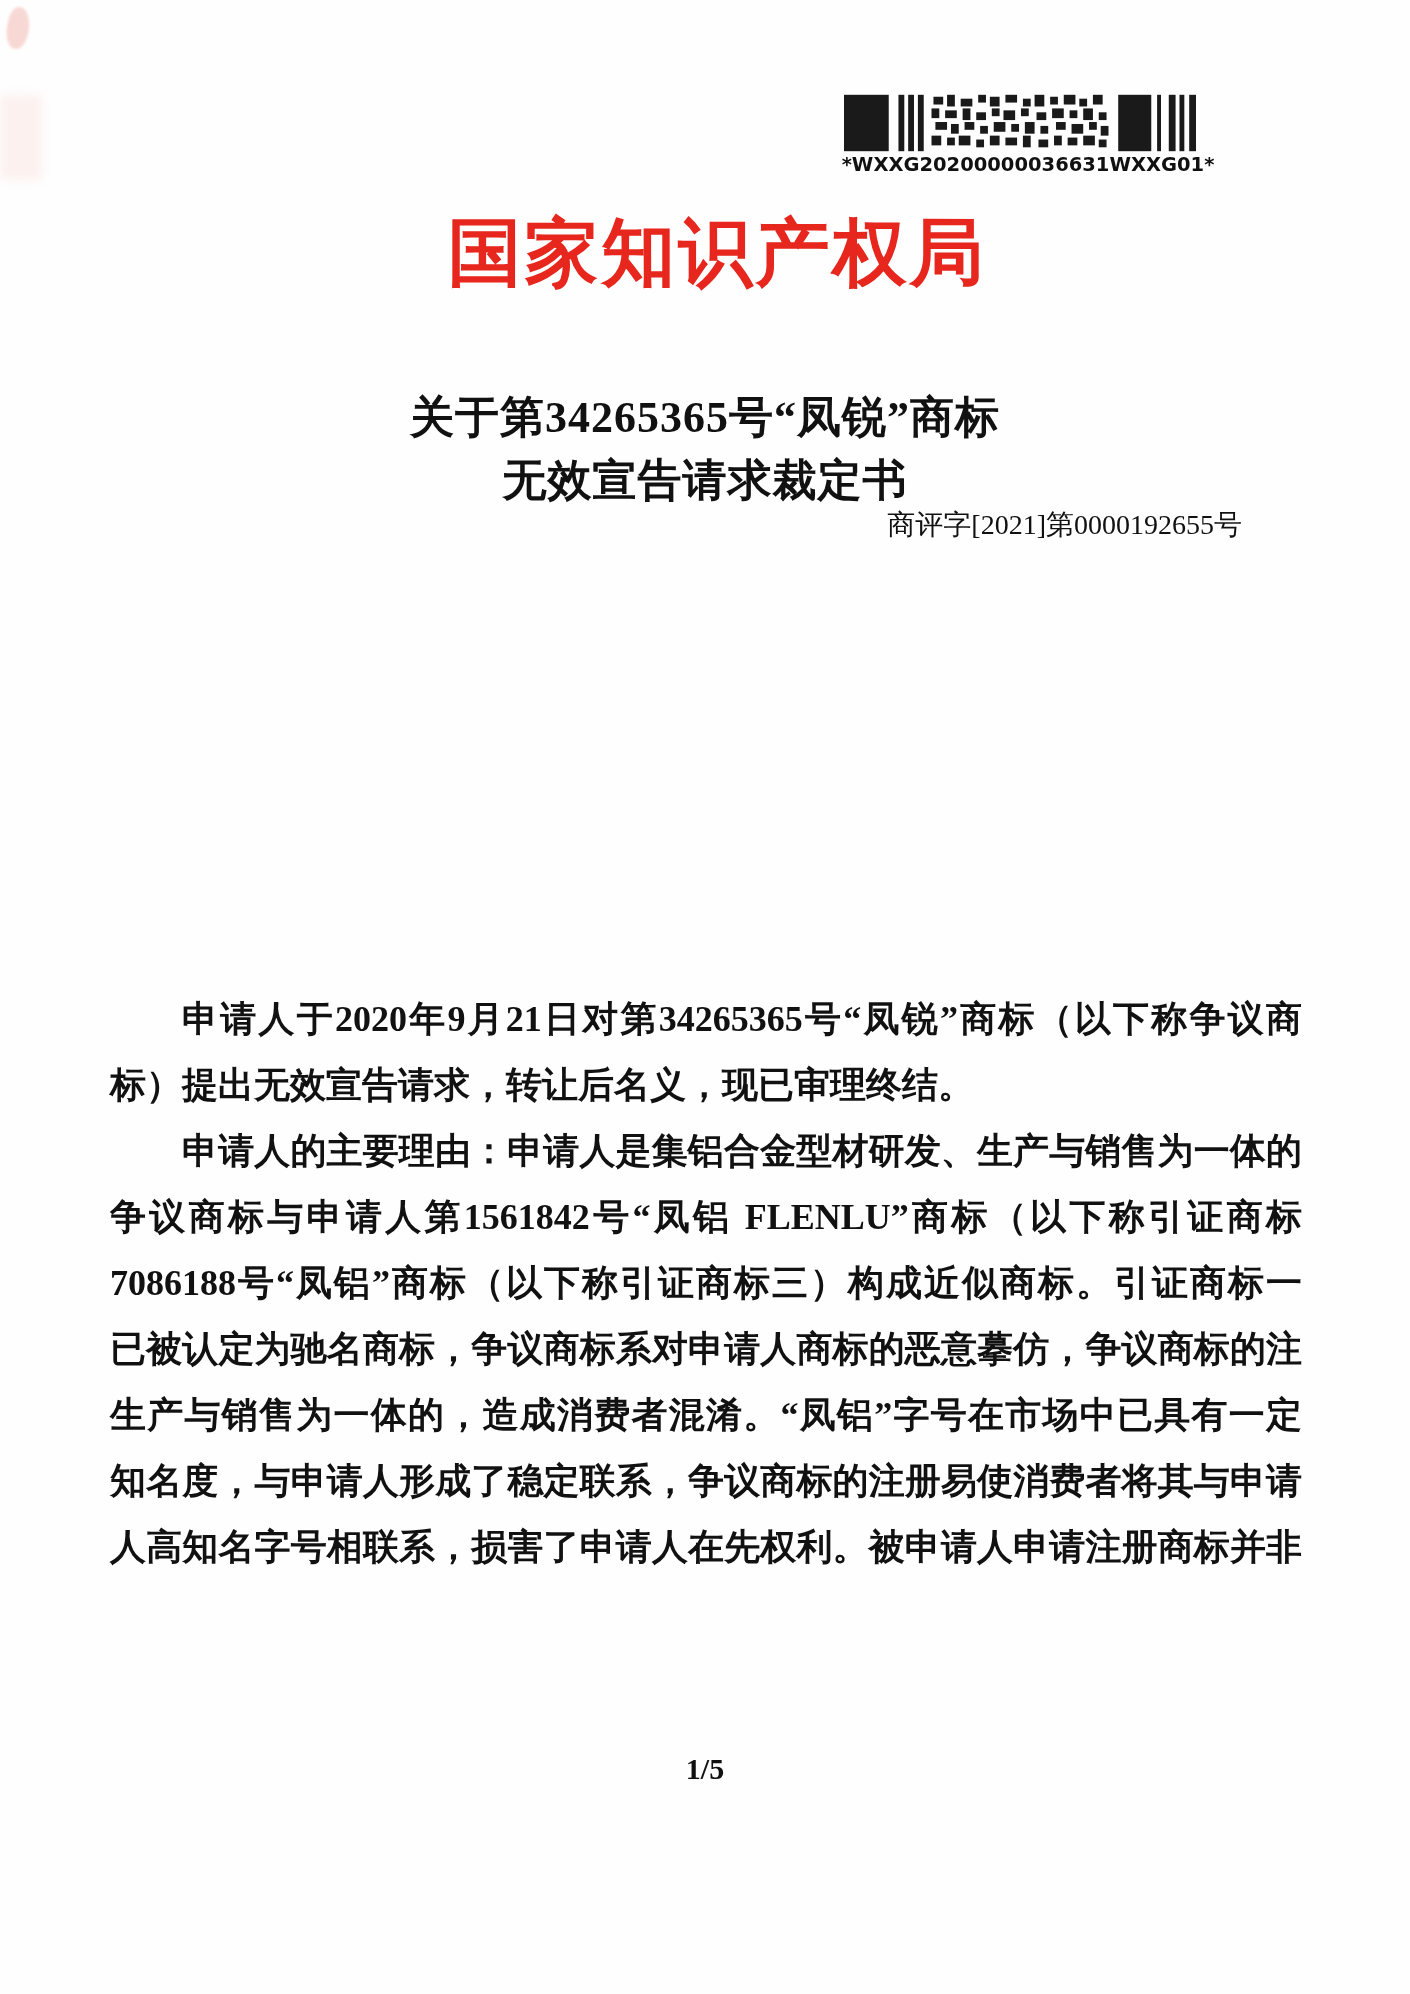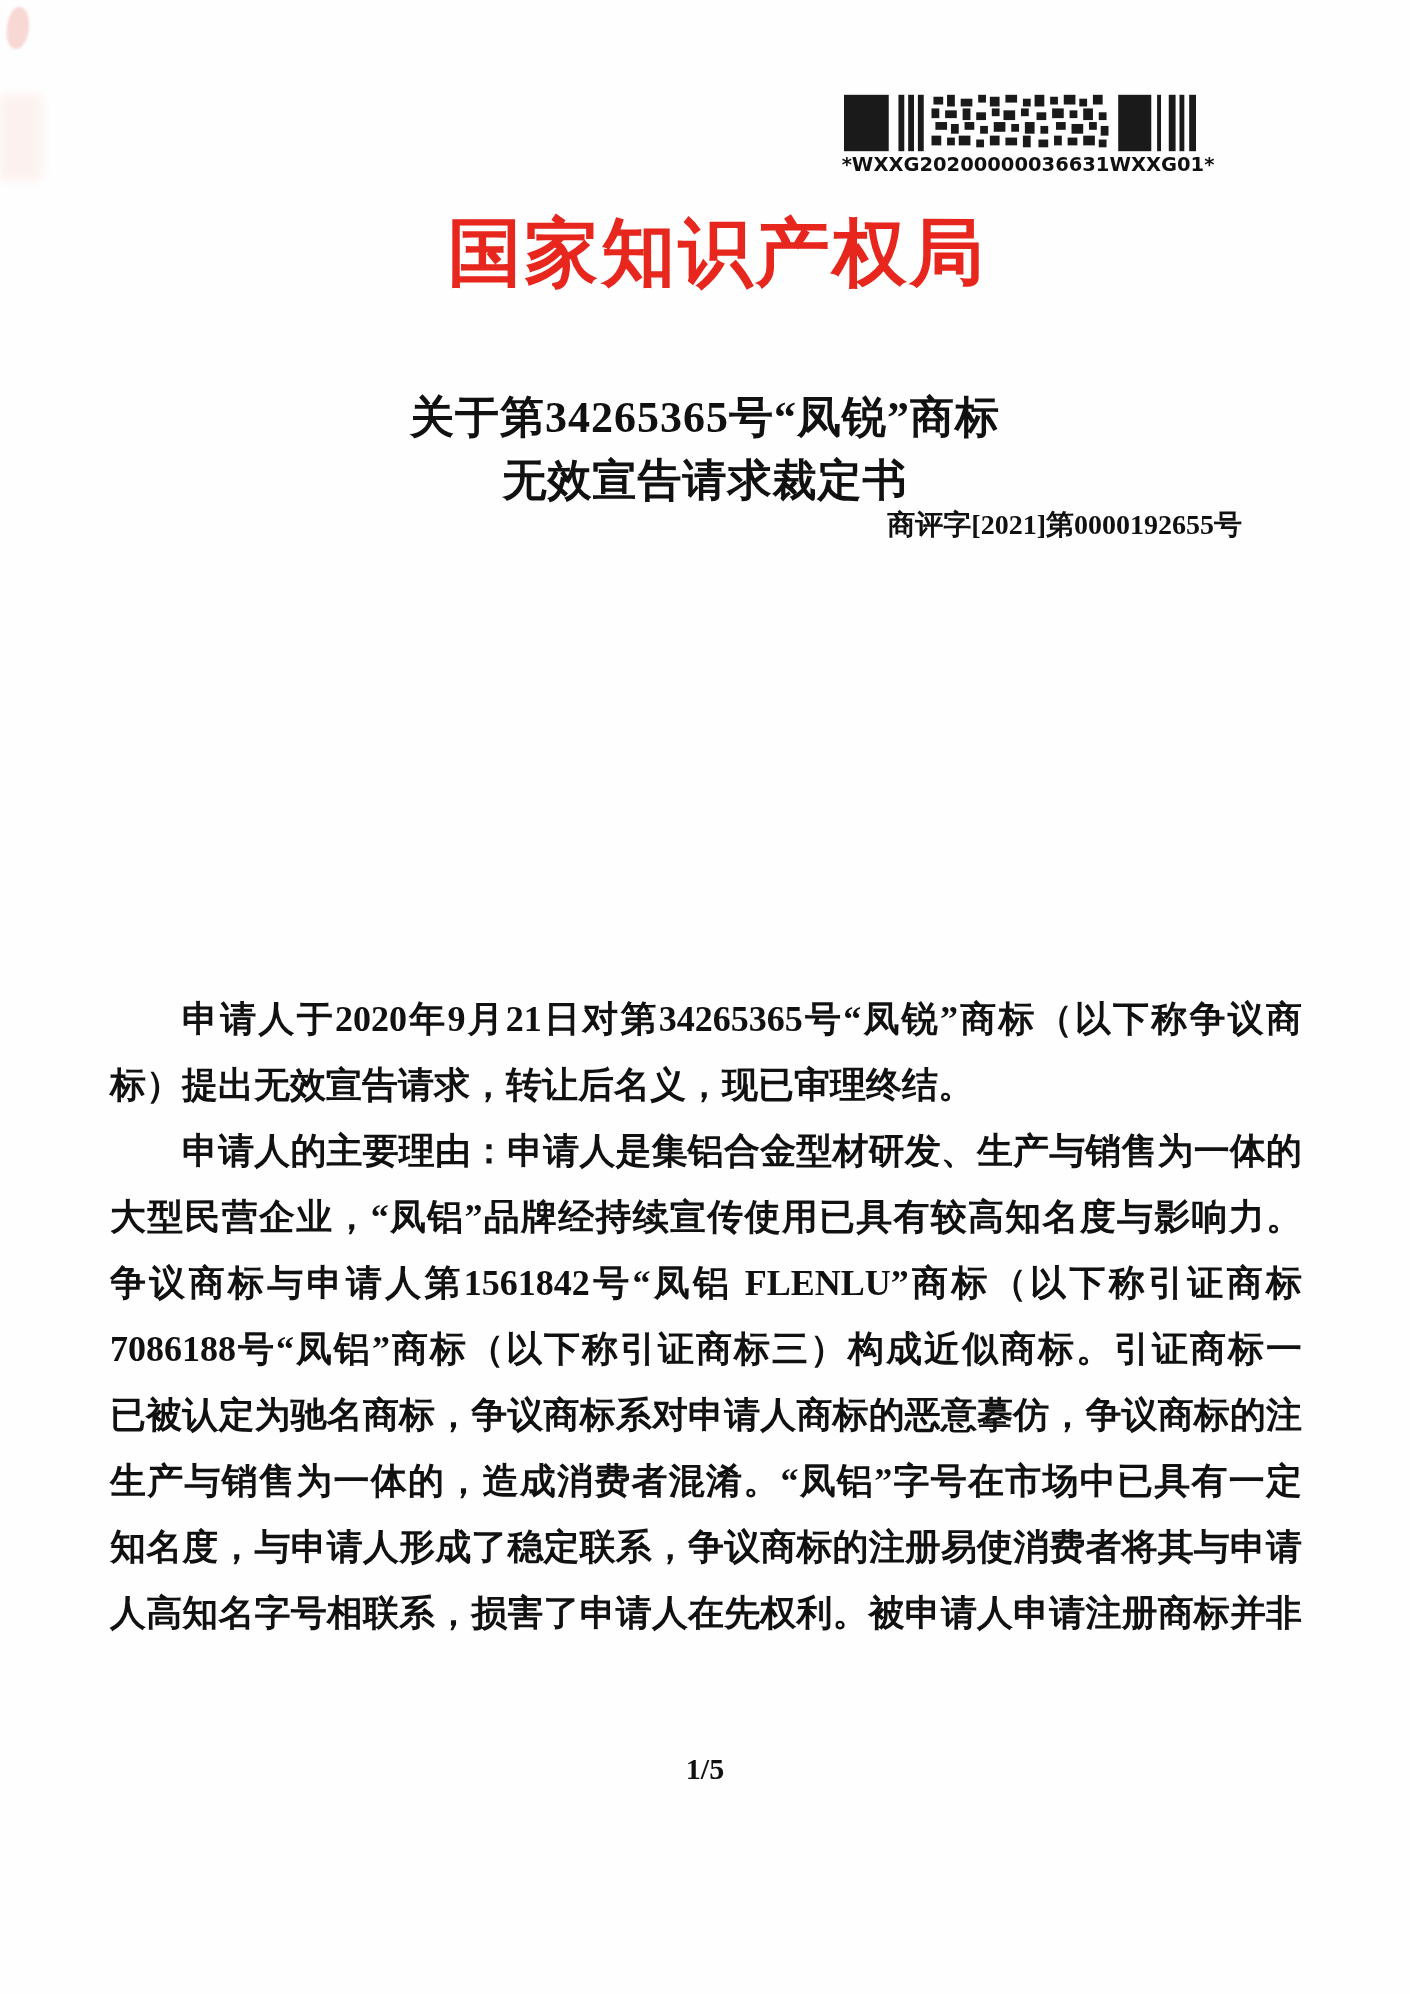--- a/index.html
+++ b/index.html
@@ -49,21 +49,21 @@
   }
 
   .doc-title {
     position: absolute; top: 386px; left: 0; width: 100%;
     text-align: center; font-weight: 700;
     font-size: 44px; line-height: 63px; letter-spacing: 1px;
   }
 
   .ref-number {
     position: absolute; top: 506px; right: 168px;
-    font-size: 28px; font-weight: 700;
+    font-size: 28px; font-weight: 400;
   }
 
   .parties {
     position: absolute; left: 110px; top: 600px; width: 1192px;
     font-size: 36px; line-height: 65.5px; font-weight: 600;
   }
   .party-line { margin: 0; }
   .indent2 { text-indent: 2em; }
 
   .body-text {
@@ -161,21 +161,20 @@
   <div class="ref-number">商评字[2021]第0000192655号</div>
 
 
   <div class="body-text">
     <div class="lines indent-first">
         <div class="line">申请人于2020年9月21日对第34265365号“凤锐”商标（以下称争议商</div>
         <div class="line line-last">标）提出无效宣告请求，转让后名义，现已审理终结。</div>
       </div>
     <div class="lines indent-first">
         <div class="line">申请人的主要理由：申请人是集铝合金型材研发、生产与销售为一体的</div>
-        <div class="line">大型民营企业，“凤铝”品牌经持续宣传使用已具有较高知名度与影响力。</div>
         <div class="line">争议商标与申请人第1561842号“凤铝 FLENLU”商标（以下称引证商标</div>
         <div class="line">7086188号“凤铝”商标（以下称引证商标三）构成近似商标。引证商标一</div>
         <div class="line">已被认定为驰名商标，争议商标系对申请人商标的恶意摹仿，争议商标的注</div>
         <div class="line">生产与销售为一体的，造成消费者混淆。“凤铝”字号在市场中已具有一定</div>
         <div class="line">知名度，与申请人形成了稳定联系，争议商标的注册易使消费者将其与申请</div>
         <div class="line">人高知名字号相联系，损害了申请人在先权利。被申请人申请注册商标并非</div>
       </div>
   </div>
 
   <div class="page-number">1/5</div>

